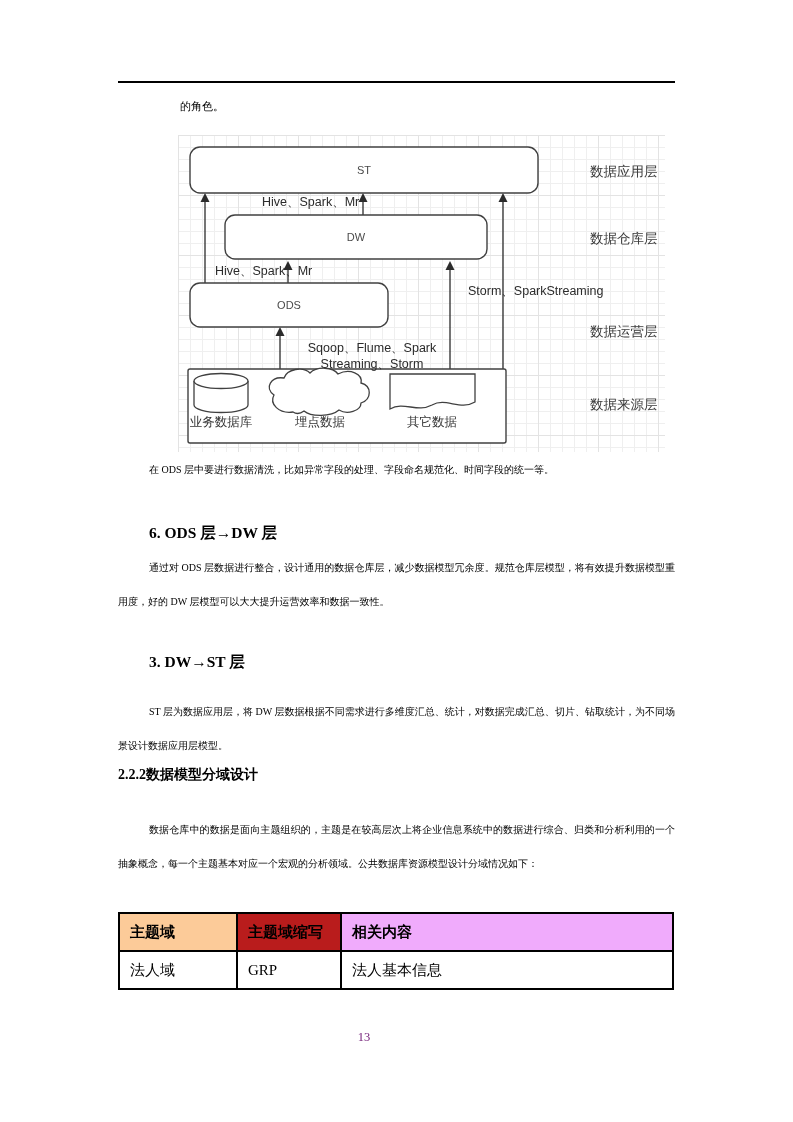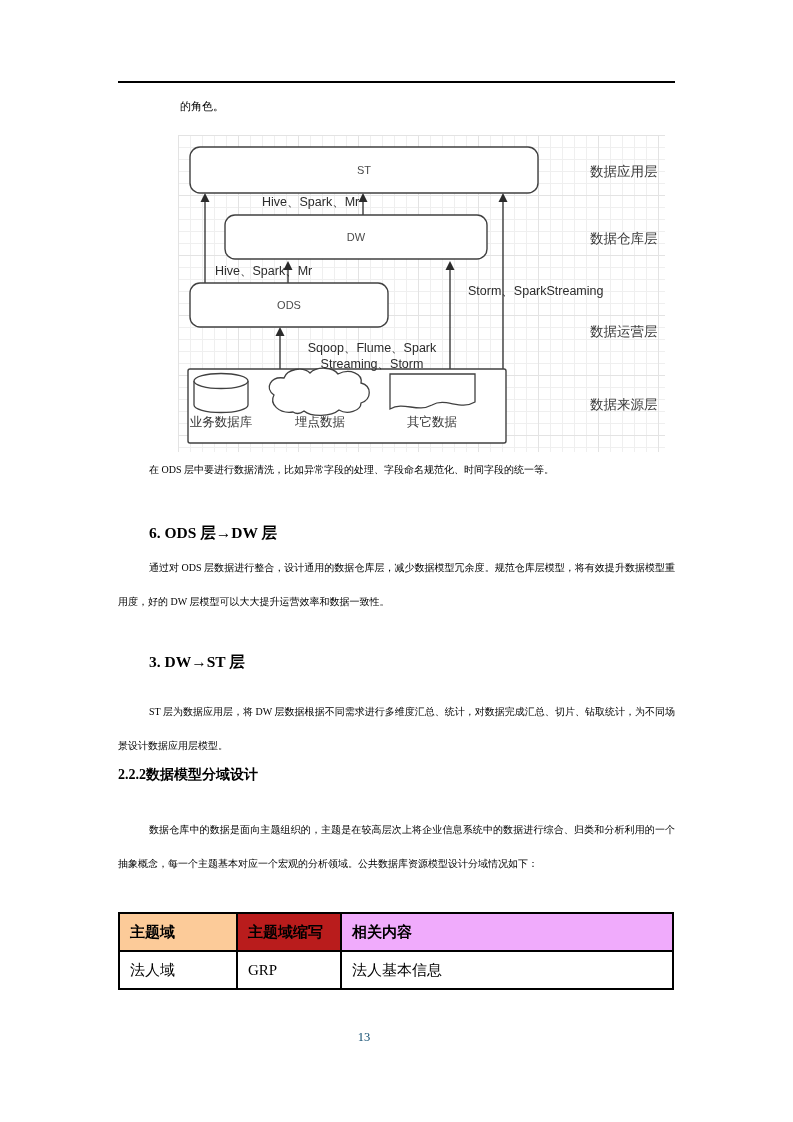--- a/index.html
+++ b/index.html
@@ -49,21 +49,21 @@
     position:absolute; left:118px; top:912px; width:554px;
     border-collapse:collapse; table-layout:fixed;
   }
   table.domain-table th, table.domain-table td {
     border:2px solid #000; height:38px; padding:0 0 0 10px;
     font-size:15px; text-align:left; vertical-align:middle;
     font-family:"Liberation Serif", serif;
     margin-top:39px;
   }
   table.domain-table th { font-weight:bold; }
-  .page-number { position:absolute; left:0; top:1030px; width:728px; text-align:center; font-size:12.5px; color:#0c4a6e; }
+  .page-number { position:absolute; left:0; top:1030px; width:728px; text-align:center; font-size:12.5px; color:#701a75; }
 </style>
 </head>
 <body>
 
 <div class="page">
 
   <div class="top-rule"></div>
   <div class="opening-line">的角色。</div>
 
   <div class="grid-bg"></div>

